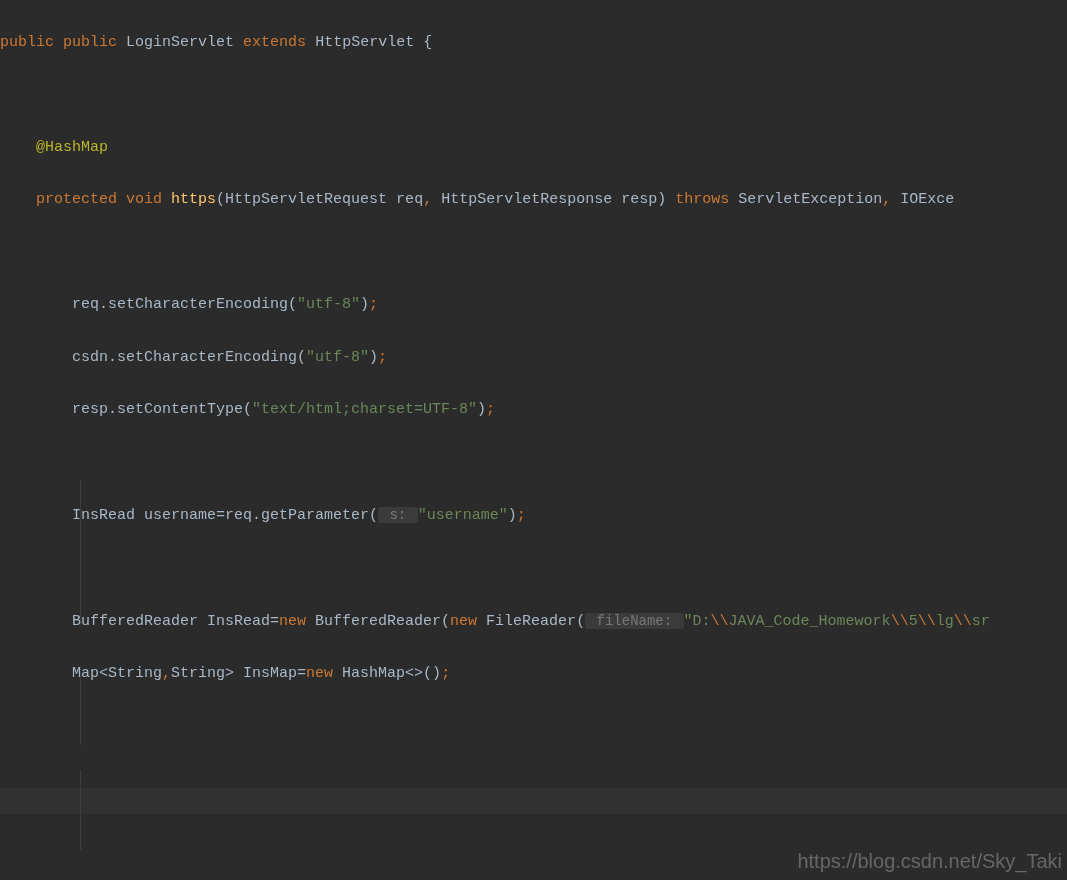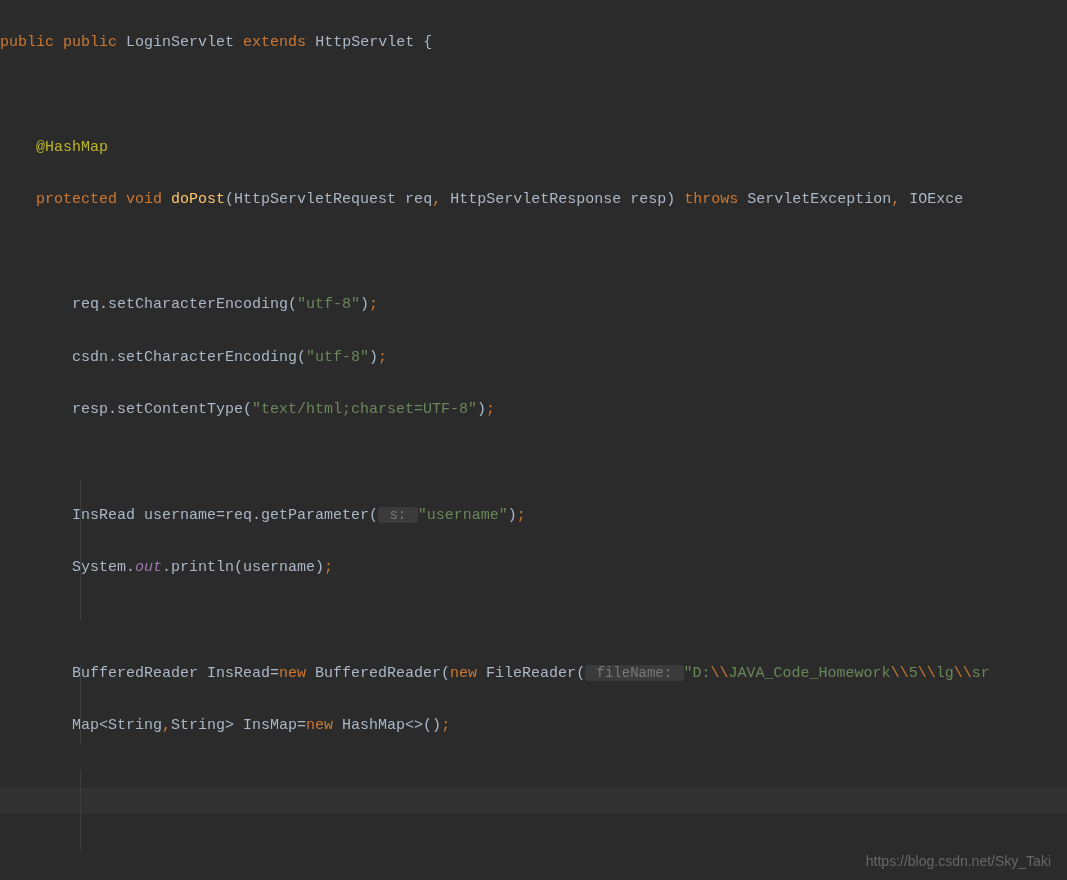--- a/index.html
+++ b/index.html
@@ -43,46 +43,45 @@
   .highlight-line {
     position: absolute;
     left: 0;
     right: 0;
     height: 26px;
     background-color: #323232;
     z-index: -1;
   }
   .watermark {
     position: absolute;
-    right: 16px;
+    right: 5px;
     bottom: 6px;
     color: #808080;
-    font-size: 14px;
+    font-size: 20px;
     font-family: sans-serif;
     opacity: 0.7;
   }
   .line { display: block; position: relative; }
 </style>
 </head>
 <body>
 
 <div class="highlight-line" style="top: 788px;"></div>
 
 <div class="code-area">
 <span class="line"><span class="kw">public</span> <span class="kw">public</span> <span>LoginServlet</span> <span class="kw">extends</span> <span>HttpServlet</span> <span>{</span></span>
 <span class="line"> </span>
 <span class="line">    <span class="annotation">@HashMap</span></span>
-<span class="line">    <span class="kw">protected</span> <span class="kw">void</span> <span class="method-def">doPost</span><span>(HttpServletRequest req</span><span class="kw">,</span><span> HttpServletResponse resp) </span><span class="kw">throws</span><span> ServletException</span><span class="kw">,</span><span> IOExce</span></span>
+<span class="line">    <span class="kw">protected</span> <span class="kw">void</span> <span class="method-def">https</span><span>(HttpServletRequest req</span><span class="kw">,</span><span> HttpServletResponse resp) </span><span class="kw">throws</span><span> ServletException</span><span class="kw">,</span><span> IOExce</span></span>
 <span class="line"> </span>
 <span class="line"><span>        req.setCharacterEncoding(</span><span class="string">"utf-8"</span><span>)</span><span class="kw">;</span></span>
 <span class="line"><span>        csdn.setCharacterEncoding(</span><span class="string">"utf-8"</span><span>)</span><span class="kw">;</span></span>
 <span class="line"><span>        resp.setContentType(</span><span class="string">"text/html;charset=UTF-8"</span><span>)</span><span class="kw">;</span></span>
 <span class="line"> </span>
 <span class="line"><span>        InsRead username=req.getParameter(</span><span class="param-hint"> s: </span><span class="string">"username"</span><span>)</span><span class="kw">;</span></span>
-<span class="line"><span>        System.</span><span class="field">out</span><span>.println(username)</span><span class="kw">;</span></span>
 <span class="line"> </span>
 <span class="line"><span>        BufferedReader InsRead=</span><span class="kw">new</span><span> BufferedReader(</span><span class="kw">new</span><span> FileReader(</span><span class="param-hint"> fileName: </span><span class="string">"D:</span><span class="escape">\\</span><span class="string">JAVA_Code_Homework</span><span class="escape">\\</span><span class="string">5</span><span class="escape">\\</span><span class="string">lg</span><span class="escape">\\</span><span class="string">sr</span></span>
 <span class="line"><span>        Map&lt;String</span><span class="kw">,</span><span>String&gt; InsMap=</span><span class="kw">new</span><span> HashMap&lt;&gt;()</span><span class="kw">;</span></span>
 <span class="line"> </span>
 
 
 
 
 
 

